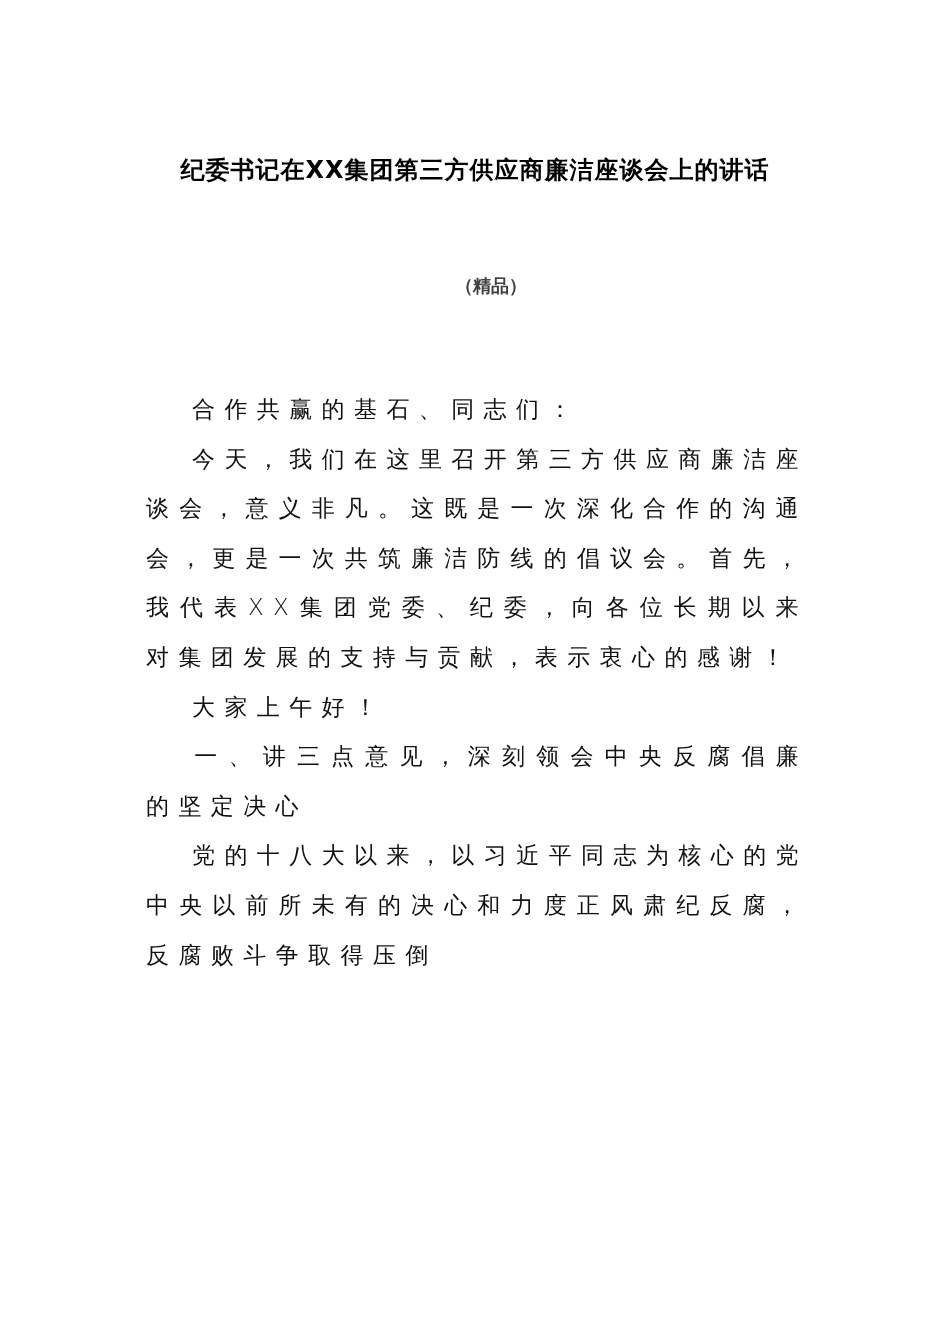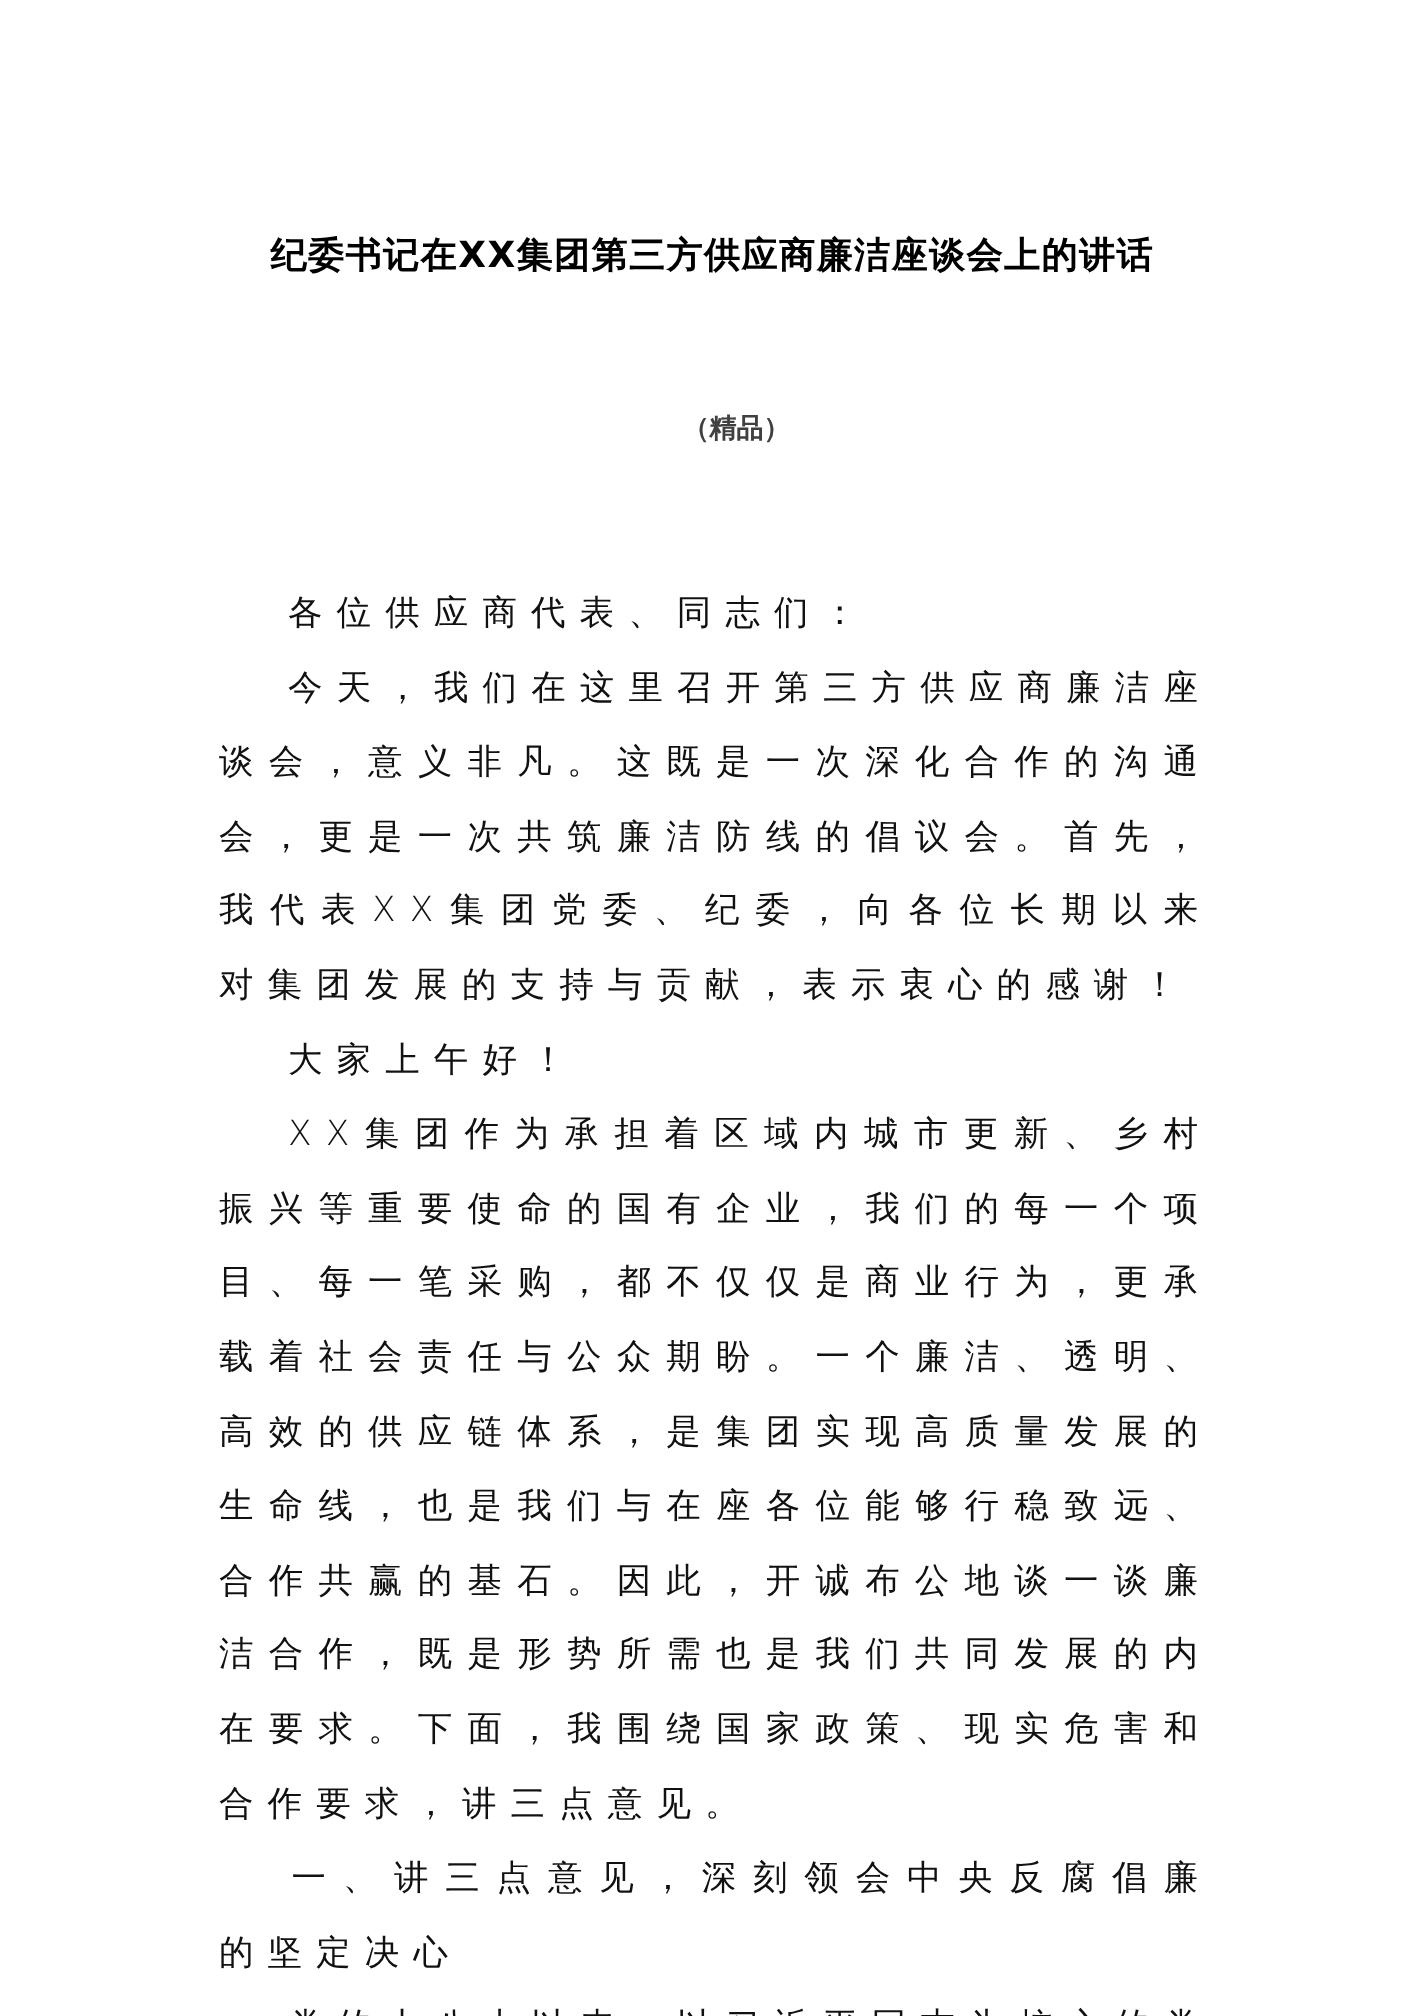--- a/index.html
+++ b/index.html
@@ -72,20 +72,19 @@
     }
   </style>
 </head>
 <body>
 
 <div class="page">
   <div class="title">纪委书记在XX集团第三方供应商廉洁座谈会上的讲话</div>
   <div class="subtitle">（精品）</div>
 
   <div class="body-text">
-    <p class="para">各位供应商代表、同志们：</p>
+    <p class="para">合作共赢的基石、同志们：</p>
     <p class="para">今天，我们在这里召开第三方供应商廉洁座谈会，意义非凡。这既是一次深化合作的沟通会，更是一次共筑廉洁防线的倡议会。首先，我代表XX集团党委、纪委，向各位长期以来对集团发展的支持与贡献，表示衷心的感谢！</p>
     <p class="para">大家上午好！</p>
-    <p class="para">XX集团作为承担着区域内城市更新、乡村振兴等重要使命的国有企业，我们的每一个项目、每一笔采购，都不仅仅是商业行为，更承载着社会责任与公众期盼。一个廉洁、透明、高效的供应链体系，是集团实现高质量发展的生命线，也是我们与在座各位能够行稳致远、合作共赢的基石。因此，开诚布公地谈一谈廉洁合作，既是形势所需也是我们共同发展的内在要求。下面，我围绕国家政策、现实危害和合作要求，讲三点意见。</p>
     <p class="para heading">一、讲三点意见，深刻领会中央反腐倡廉的坚定决心</p>
     <p class="para">党的十八大以来，以习近平同志为核心的党中央以前所未有的决心和力度正风肃纪反腐，反腐败斗争取得压倒</p>
   </div>
 </div>
 
 </body></html>

